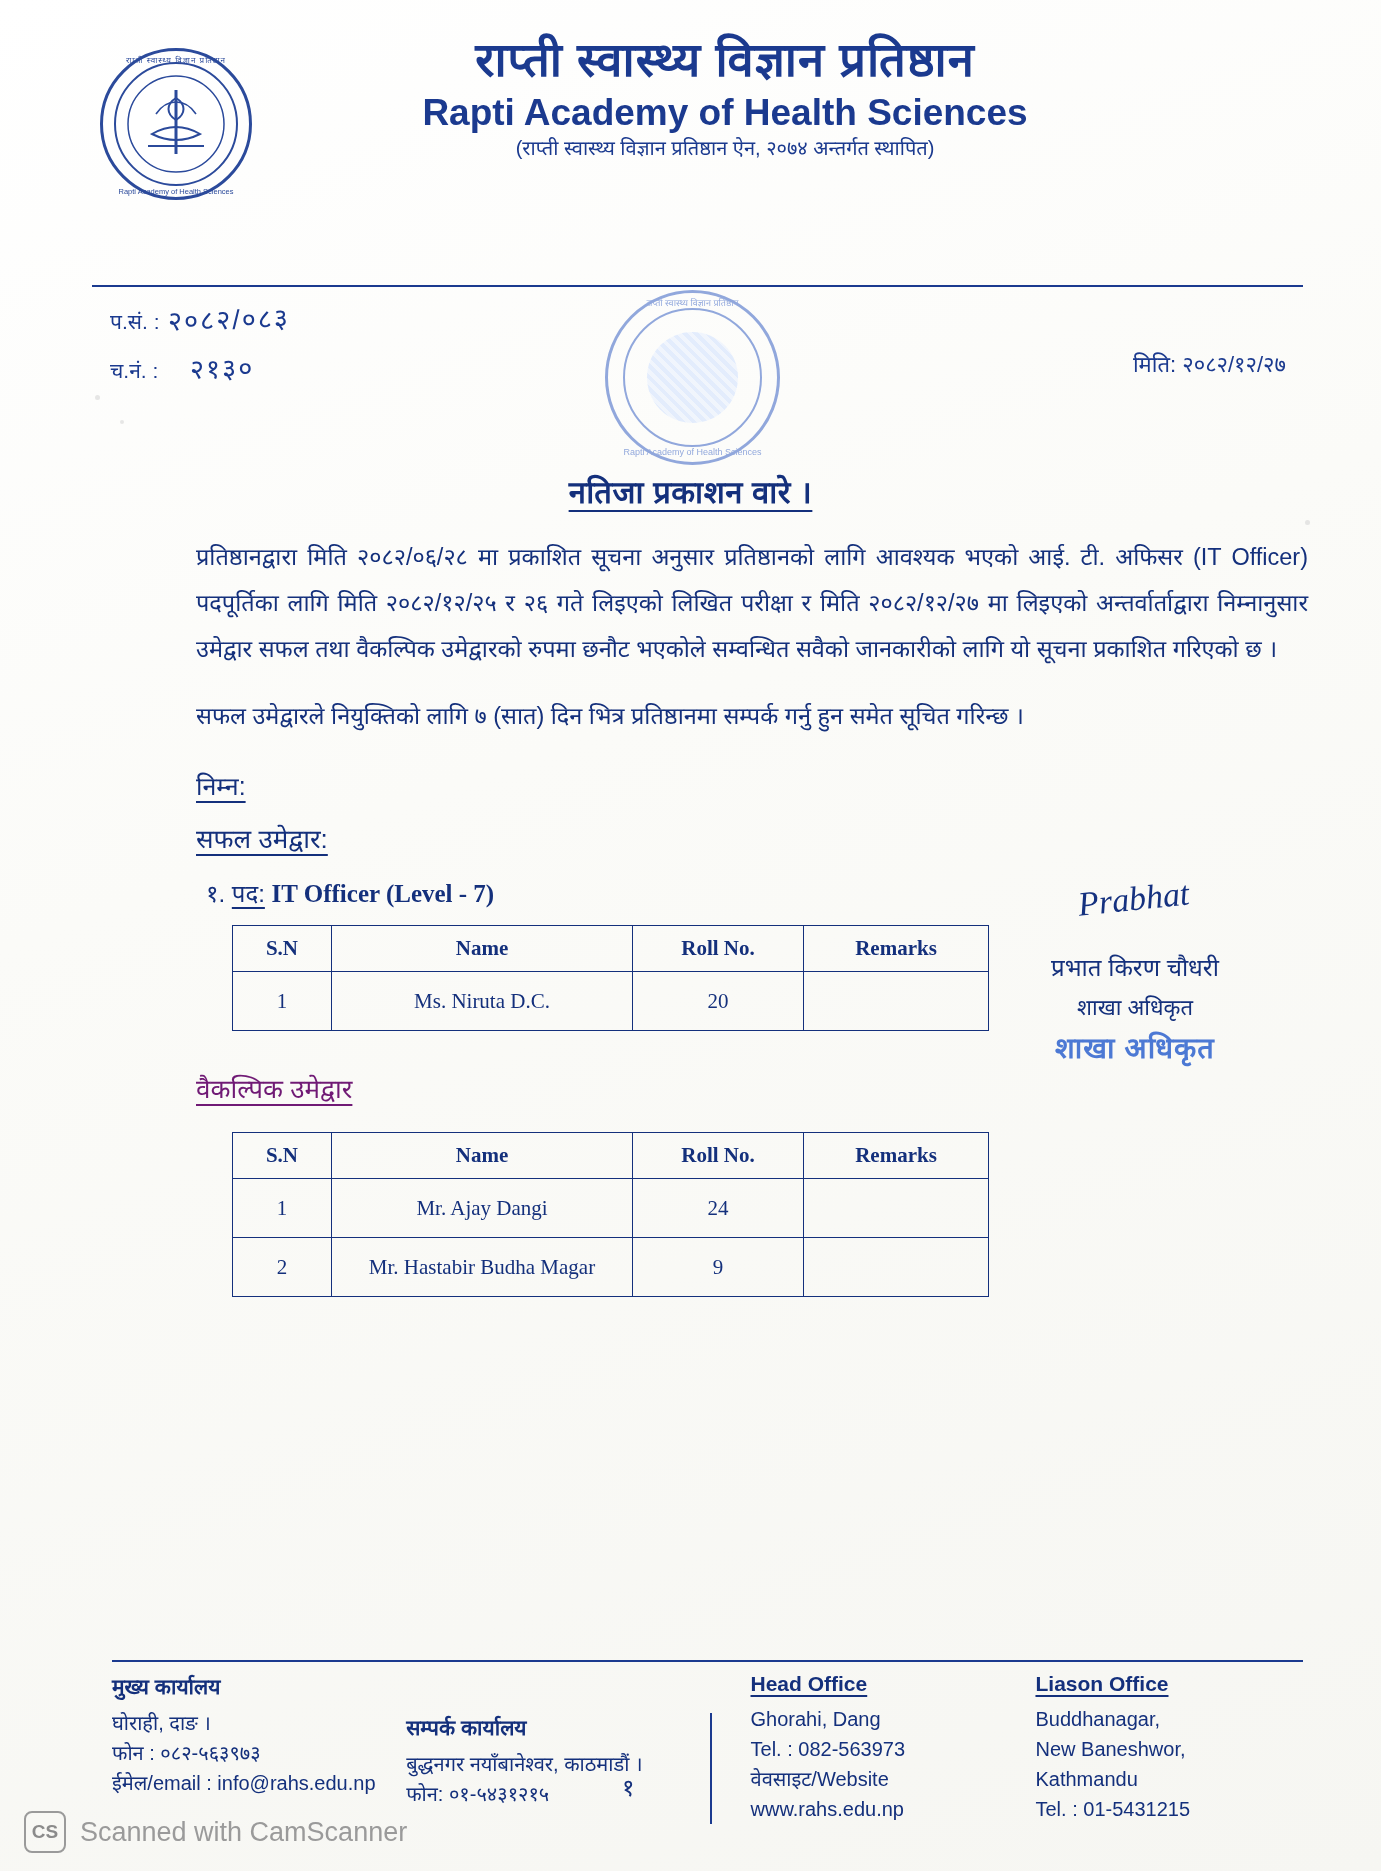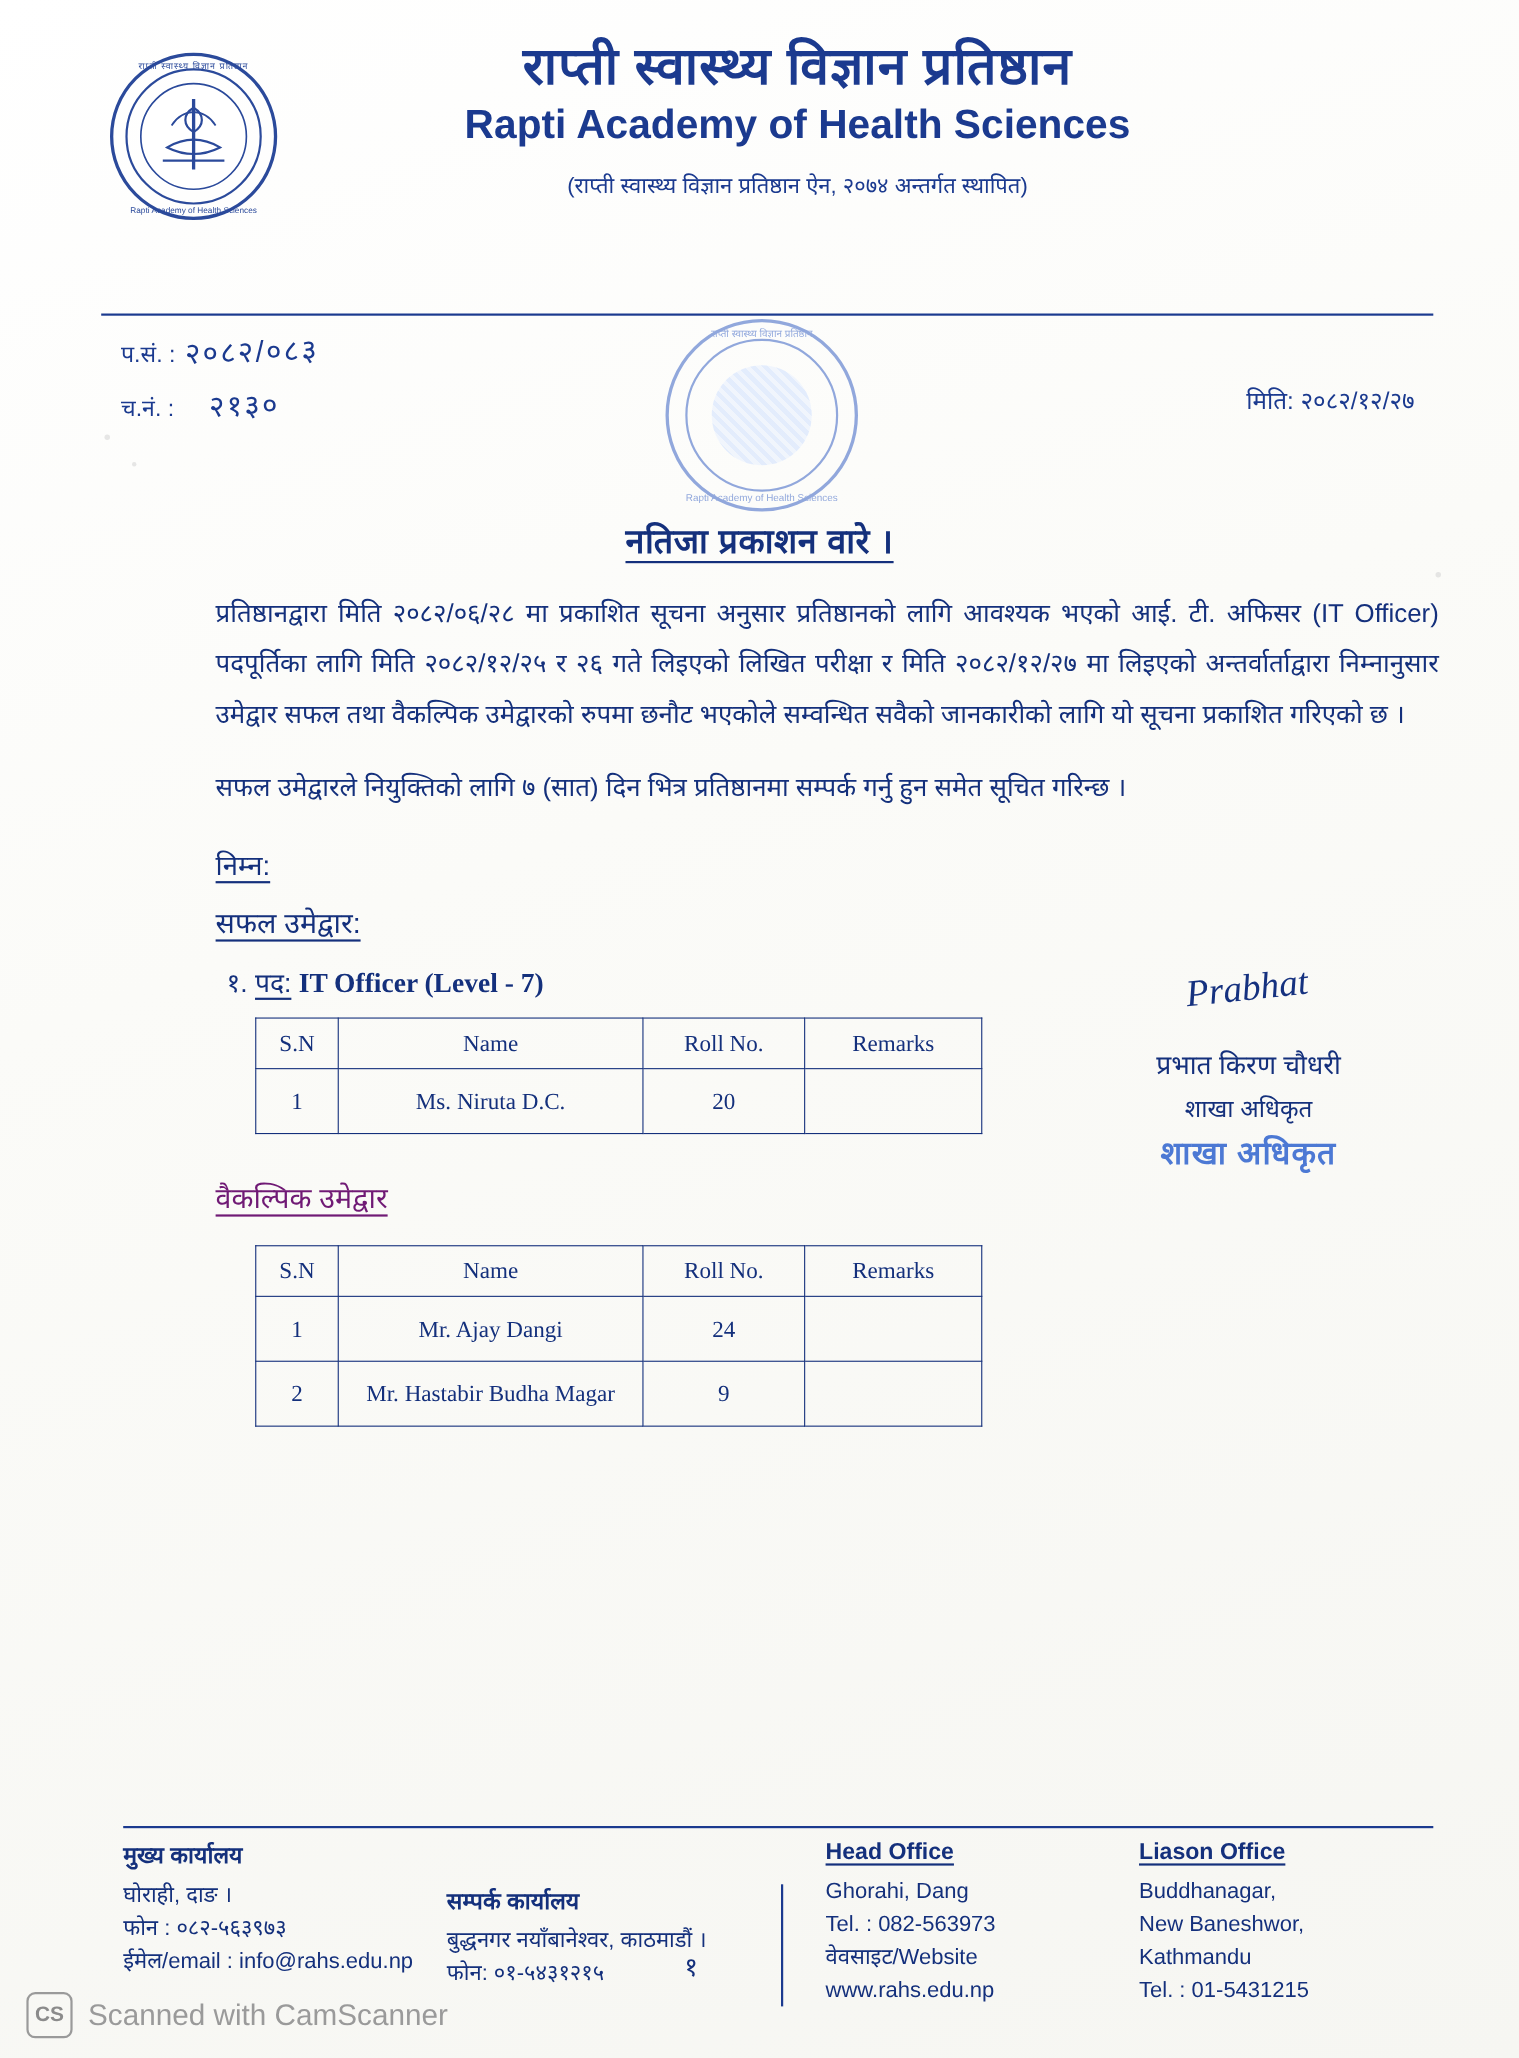--- a/index.html
+++ b/index.html
@@ -89,21 +89,21 @@
   .title-en {
     font-size: 37px;
     font-weight: bold;
     color: #1b3a8f;
     line-height: 1.15;
     margin: 6px 0 0 60px;
   }
   .title-sub {
     font-size: 20px;
     color: #1b3a8f;
-    margin: 20px 0 0 60px;
+    margin: 0 0 0 60px;
   }
   .title-loc {
     font-size: 21px;
     color: #1b3a8f;
     margin: 10px 0 0 60px;
   }
   .title-loc .np { margin-right: 40px; }
 
   .rule {
     position: absolute;
@@ -247,21 +247,21 @@
     border-collapse: collapse;
     font-family: "Liberation Serif", serif;
     color: #14307c;
   }
   table.res th, table.res td {
     border: 1.5px solid #14307c;
     text-align: center;
     font-size: 21px;
     padding: 6px 4px;
   }
-  table.res th { font-weight: normal; font-size: 21px; padding: 10px 4px; }
+  table.res th { font-weight: bold; font-size: 21px; padding: 10px 16px; }
   .t1 { left: 232px; top: 925px; }
   .t2 { left: 232px; top: 1132px; }
   .col-sn    { width: 66px; }
   .col-name  { width: 268px; }
   .col-roll  { width: 138px; }
   .col-rem   { width: 152px; }
   .cell-tall { height: 46px; }
 
   
   .sig {

